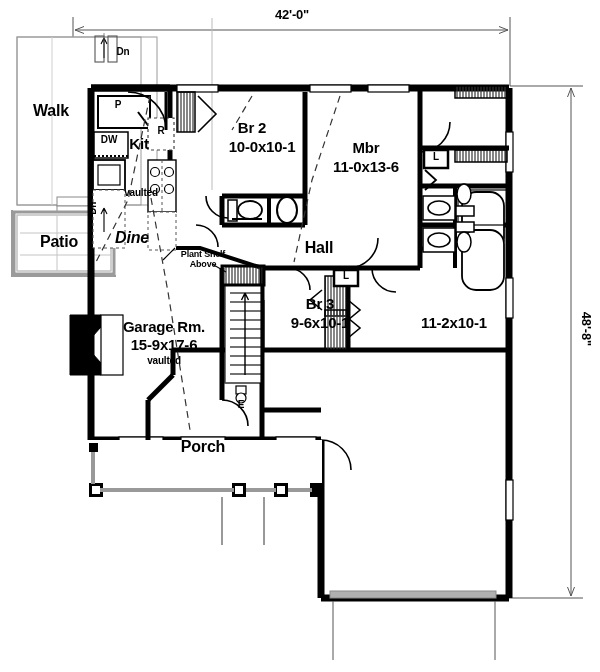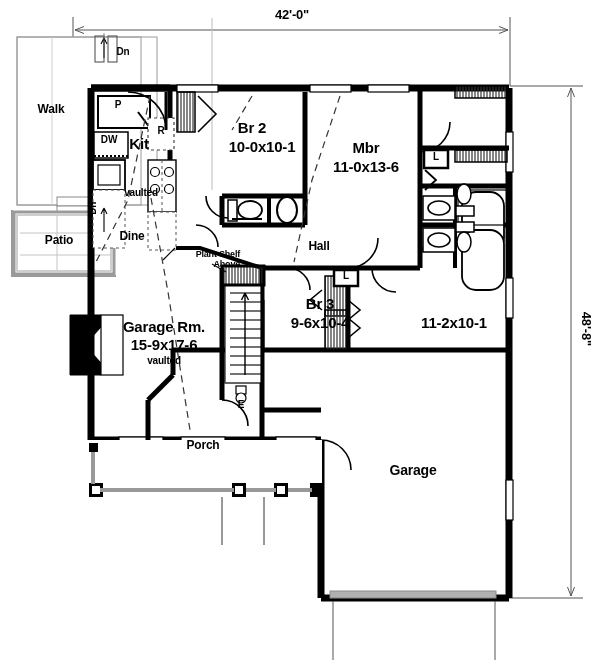--- a/index.html
+++ b/index.html
@@ -5,21 +5,21 @@
 <style>
   html,body{margin:0;padding:0;background:#ffffff;}
   body{font-family:"Liberation Sans", sans-serif;}
   #plan{position:relative;width:600px;height:672px;background:#fff;overflow:hidden;}
   #plan svg{position:absolute;left:0;top:0;}
   .lbl{position:absolute;color:#000;font-family:"Liberation Sans", sans-serif;
        font-weight:bold;text-align:center;white-space:pre;line-height:1.06;
        letter-spacing:-0.2px;}
   .rm{font-size:15px;}
   .rm2{font-size:14px;}
-  .sm{font-size:12px;}
+  .sm{font-size:16px;}
   .xs{font-size:10px;}
   .tiny{font-size:9px;}
   .dimtxt{font-size:13px;font-weight:bold;}
   .vert{transform:rotate(-90deg);transform-origin:50% 50%;}
   .vert2{transform:rotate(90deg);transform-origin:50% 50%;}
 </style>
 </head>
 <body>
 
 <div id="plan">
@@ -316,59 +316,58 @@
   </g>
 </svg>
 
 <div class="lbl sm" style="left:22px;top:103px;width:58px;">Walk</div>
 
 <div class="lbl sm" style="left:26px;top:234px;width:66px;">Patio</div>
 
 <div class="lbl rm" style="left:108px;top:136px;width:62px;">Kit</div>
 <div class="lbl xs" style="left:110px;top:188px;width:62px;">vaulted</div>
 
-<div class="lbl sm" style="left:104px;top:230px;width:56px;">Dine</div>
+<div class="lbl sm" style="left:104px;top:230px;width:56px;font-style:italic;">Dine</div>
 
 <div class="lbl rm" style="left:108px;top:319px;width:112px;">Garage Rm.</div>
 <div class="lbl rm" style="left:108px;top:337px;width:112px;">15-9x17-6</div>
 <div class="lbl xs" style="left:118px;top:356px;width:92px;">vaulted</div>
 
 <div class="lbl rm" style="left:197px;top:120px;width:110px;">Br 2</div>
 <div class="lbl rm" style="left:207px;top:139px;width:110px;text-align:center;">10-0x10-1</div>
 
 <div class="lbl rm" style="left:318px;top:140px;width:96px;">Mbr</div>
 <div class="lbl rm" style="left:316px;top:159px;width:100px;">11-0x13-6</div>
 
 <div class="lbl sm" style="left:291px;top:240px;width:56px;">Hall</div>
 
 <div class="lbl rm" style="left:272px;top:296px;width:96px;">Br 3</div>
-<div class="lbl rm" style="left:266px;top:315px;width:108px;">9-6x10-4</div>
+<div class="lbl rm" style="left:266px;top:315px;width:108px;">9-6x10-1</div>
 
 <div class="lbl rm" style="left:398px;top:315px;width:112px;">11-2x10-1</div>
 
 <div class="lbl sm" style="left:166px;top:439px;width:74px;">Porch</div>
 
-<div class="lbl rm2" style="left:356px;top:463px;width:114px;">Garage</div>
 
 <div class="lbl xs" style="left:111px;top:47px;width:24px;">Dn</div>
 
 <div class="lbl xs vert" style="left:81px;top:203px;width:24px;">Dn</div>
 
 <div class="lbl xs" style="left:110px;top:100px;width:16px;">P</div>
 
 <div class="lbl xs" style="left:93px;top:135px;width:32px;">DW</div>
 
 <div class="lbl xs" style="left:153px;top:126px;width:16px;">R</div>
 
 <div class="lbl xs" style="left:428px;top:152px;width:16px;">L</div>
 
 <div class="lbl xs" style="left:338px;top:271px;width:16px;">L</div>
 
 <div class="lbl xs" style="left:233px;top:400px;width:16px;">E</div>
 
-<div class="lbl tiny" style="left:166px;top:250px;width:74px;text-align:right;">Plant Shelf
+<div class="lbl tiny" style="left:166px;top:250px;width:74px;text-align:center;">Plant Shelf
 Above</div>
 
 <div class="lbl dimtxt" style="left:252px;top:8px;width:80px;">42'-0"</div>
 
 <div class="lbl dimtxt vert2" style="left:556px;top:322px;width:60px;">48'-8"</div>
 
 </div>
 
 </body></html>

